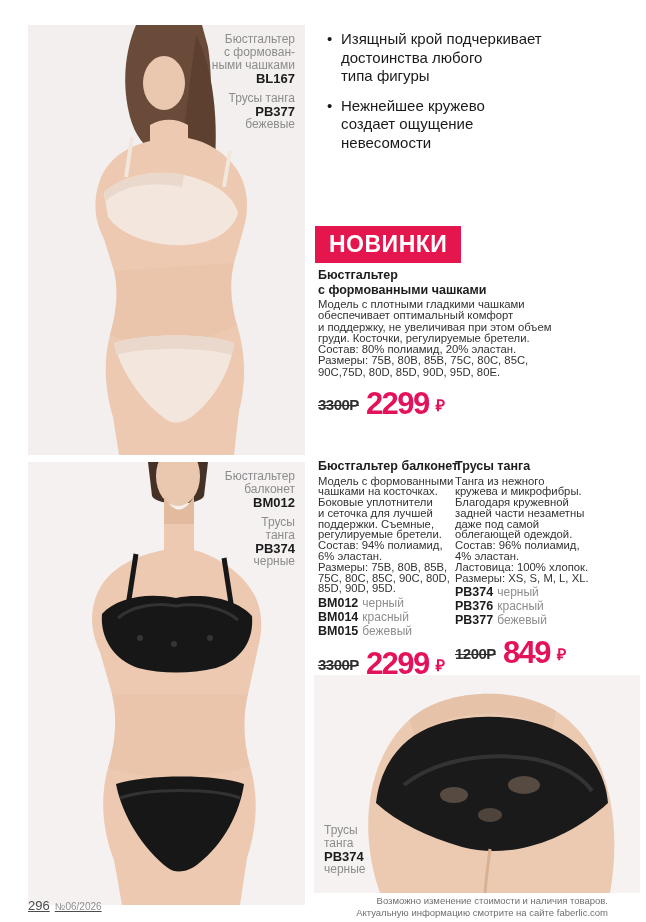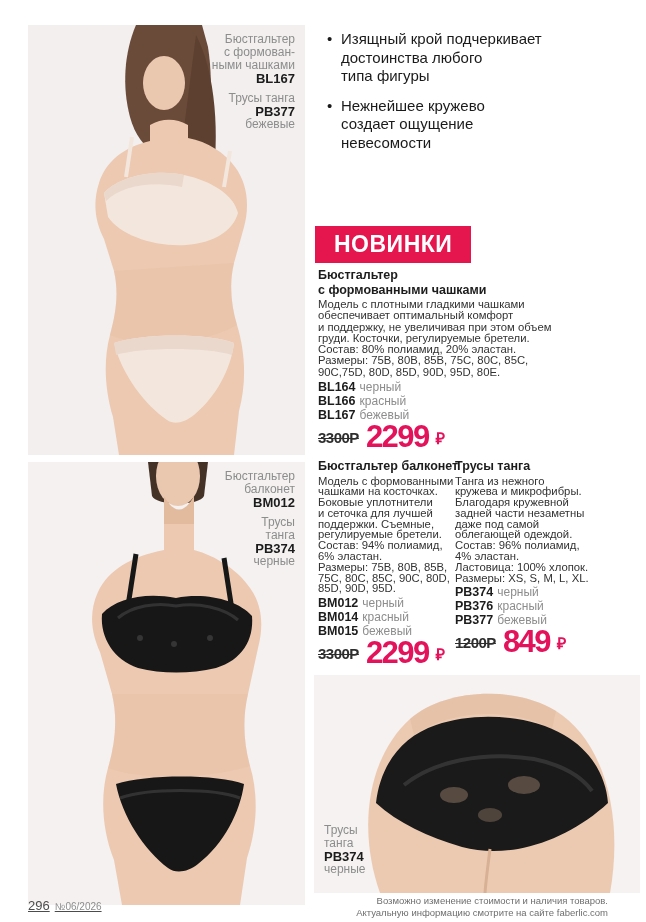--- a/index.html
+++ b/index.html
@@ -21,29 +21,29 @@
   .cap-name,.cap-color{white-space:pre-line;}
   .cap-code{font-weight:bold;color:#1c1c1c;font-size:13px;}
   
   .features{position:absolute;left:318px;top:22px;width:316px;margin:8px;padding:0;list-style:none;}
   .features li{position:relative;padding-left:15px;font-size:15px;line-height:18.5px;margin-bottom:11px;color:#1a1a1a;}
   .features li::before{content:"•";position:absolute;left:1px;top:0;}
   .features li span{white-space:pre-line;}
   
   .badge{
     position:absolute;left:315px;top:226px;background:#e5164e;color:#ffffff;
-    font-weight:bold;font-size:23px;line-height:26px;padding:5px 19px 6px;letter-spacing:.5px;
+    font-weight:bold;font-size:23px;line-height:26px;padding:5px 14px 6px;letter-spacing:.5px;
   }
   
   .product{position:absolute;}
   .product h3{margin:0;font-size:12.5px;line-height:14.5px;font-weight:bold;color:#1c1c1c;white-space:pre-line;}
   .product .desc{margin:2px 0 2px;font-size:11.3px;line-height:11.4px;color:#333333;white-space:pre-line;}
   .variant{font-size:12px;line-height:14px;color:#8d8d8d;}
   .variant b{color:#1c1c1c;font-size:12.5px;margin-right:4px;}
-  .price-row{margin-top:2px;display:flex;align-items:flex-end;gap:7px;}
+  .price-row{margin-top:13px;display:flex;align-items:flex-end;gap:7px;}
   .old-price{font-size:15px;font-weight:bold;color:#2e2e2e;text-decoration:line-through;padding-bottom:4px;letter-spacing:-.5px;}
   .new-price{font-size:31px;font-weight:bold;color:#e3125b;letter-spacing:-1.5px;line-height:26px;}
   .currency{font-size:16px;font-weight:bold;color:#e3125b;padding-bottom:1px;}
   .product-1{left:318px;top:268px;width:250px;}
   .product-1 .desc{line-height:11.3px;}
   .product-2{left:318px;top:459px;width:142px;}
   .product-2 .desc,.product-3 .desc{line-height:10.8px;}
   .product-3{left:455px;top:459px;width:172px;}
   
   .footer-left{position:absolute;left:28px;top:898px;font-size:13px;color:#4c4c4c;text-decoration:underline;}
@@ -99,25 +99,20 @@
   <article class="product product-1">
     <h3>Бюстгальтер
 с формованными чашками</h3>
     <p class="desc">Модель с плотными гладкими чашками
 обеспечивает оптимальный комфорт
 и поддержку, не увеличивая при этом объем
 груди. Косточки, регулируемые бретели.
 Состав: 80% полиамид, 20% эластан.
 Размеры: 75B, 80B, 85B, 75C, 80C, 85C,
 90C,75D, 80D, 85D, 90D, 95D, 80E.</p>
-    <div class="variants">
-      <div class="variant"><b>BL164</b><span>черный</span></div>
-      <div class="variant"><b>BL166</b><span>красный</span></div>
-      <div class="variant"><b>BL167</b><span>бежевый</span></div>
-    </div>
     <div class="price-row">
       <span class="old-price">3300Р</span>
       <span class="new-price">2299</span>
       <span class="currency">₽</span>
     </div>
   </article>
 
   <section class="photo photo-bottom">
     <svg viewBox="0 0 277 443" width="277" height="443" xmlns="http://www.w3.org/2000/svg">
       <rect width="277" height="443" fill="#f4f1f0"></rect>

